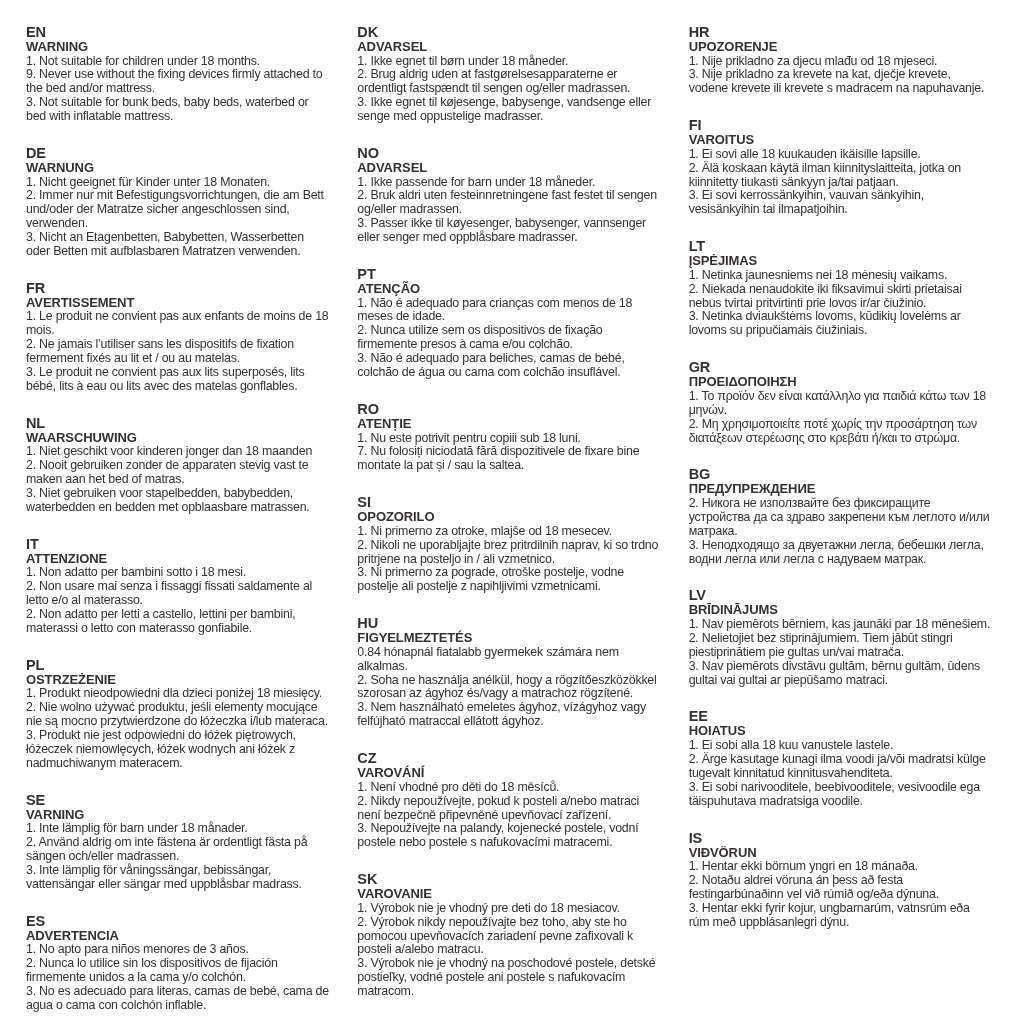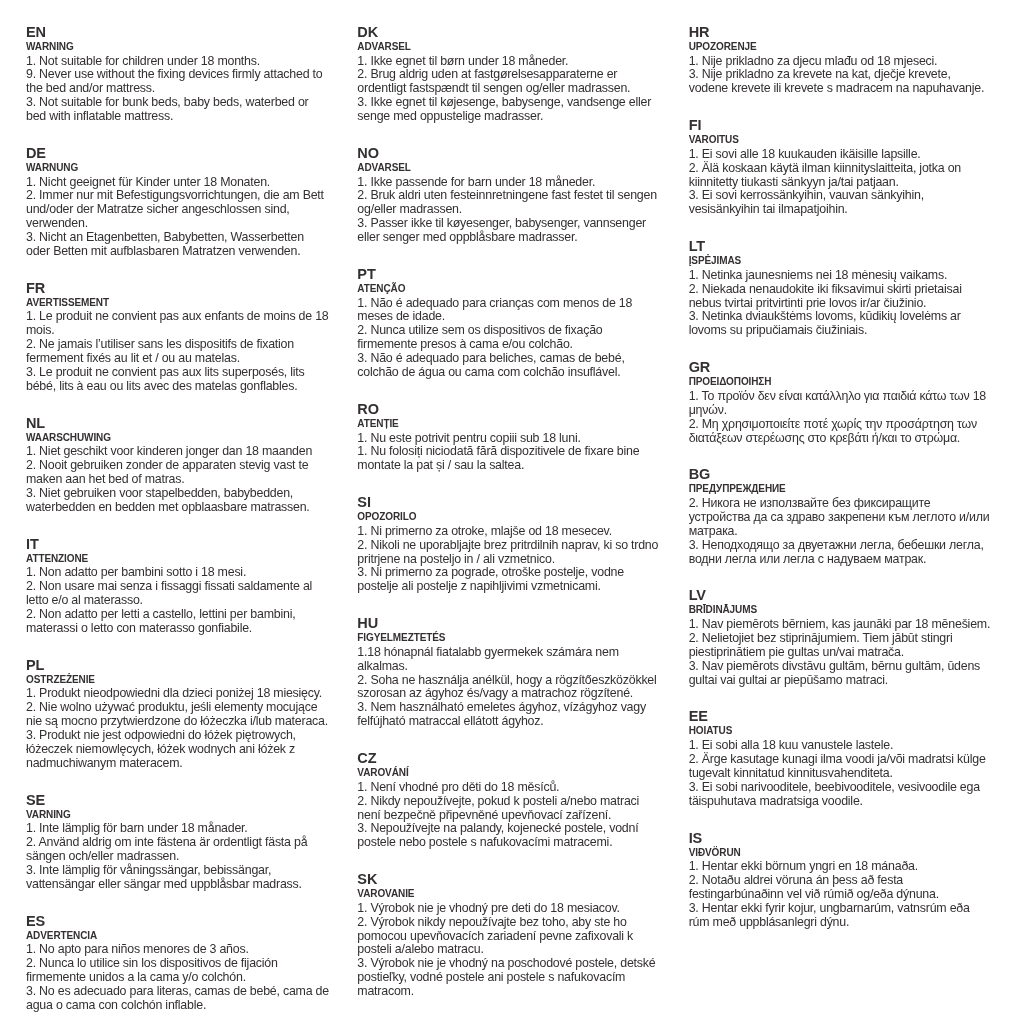--- a/index.html
+++ b/index.html
@@ -18,21 +18,21 @@
     column-gap: 28px;
     overflow: hidden;
   }
   .col { display: flex; flex-direction: column; }
   .lang-section { margin-bottom: 21px; }
   .lang-code {
     margin: 0; font-size: 14.5px; font-weight: bold;
     line-height: 16px; letter-spacing: -0.1px;
   }
   .lang-heading {
-    margin: 0; font-size: 10px; font-weight: bold;
+    margin: 0; font-size: 13px; font-weight: bold;
     line-height: 14.5px; letter-spacing: -0.1px;
   }
   .warn-item {
     margin: 0; font-size: 12.4px; line-height: 13.9px;
     letter-spacing: -0.22px;
   }
 </style>
 </head>
 <body style="background: rgb(255, 255, 255); color: rgb(52, 48, 49);">
 
@@ -116,33 +116,33 @@
       <h2 class="lang-code">PT</h2>
       <h3 class="lang-heading">ATENÇÃO</h3>
       <p class="warn-item">1. Não é adequado para crianças com menos de 18 meses de idade.</p>
       <p class="warn-item">2. Nunca utilize sem os dispositivos de fixação firmemente presos à cama e/ou colchão.</p>
       <p class="warn-item">3. Não é adequado para beliches, camas de bebé, colchão de água ou cama com colchão insuflável.</p>
     </section>
     <section class="lang-section">
       <h2 class="lang-code">RO</h2>
       <h3 class="lang-heading">ATENȚIE</h3>
       <p class="warn-item">1. Nu este potrivit pentru copiii sub 18 luni.</p>
-      <p class="warn-item">1. Nu folosiți niciodată fără dispozitivele de fixare bine montate la pat și / sau la saltea.</p>
+      <p class="warn-item">7. Nu folosiți niciodată fără dispozitivele de fixare bine montate la pat și / sau la saltea.</p>
     </section>
     <section class="lang-section">
       <h2 class="lang-code">SI</h2>
       <h3 class="lang-heading">OPOZORILO</h3>
       <p class="warn-item">1. Ni primerno za otroke, mlajše od 18 mesecev.</p>
       <p class="warn-item">2. Nikoli ne uporabljajte brez pritrdilnih naprav, ki so trdno pritrjene na posteljo in / ali vzmetnico.</p>
       <p class="warn-item">3. Ni primerno za pograde, otroške postelje, vodne postelje ali postelje z napihljivimi vzmetnicami.</p>
     </section>
     <section class="lang-section">
       <h2 class="lang-code">HU</h2>
       <h3 class="lang-heading">FIGYELMEZTETÉS</h3>
-      <p class="warn-item">1.18 hónapnál fiatalabb gyermekek számára nem alkalmas.</p>
+      <p class="warn-item">0.84 hónapnál fiatalabb gyermekek számára nem alkalmas.</p>
       <p class="warn-item">2. Soha ne használja anélkül, hogy a rögzítőeszközökkel szorosan az ágyhoz és/vagy a matrachoz rögzítené.</p>
       <p class="warn-item">3. Nem használható emeletes ágyhoz, vízágyhoz vagy felfújható matraccal ellátott ágyhoz.</p>
     </section>
     <section class="lang-section">
       <h2 class="lang-code">CZ</h2>
       <h3 class="lang-heading">VAROVÁNÍ</h3>
       <p class="warn-item">1. Není vhodné pro děti do 18 měsíců.</p>
       <p class="warn-item">2. Nikdy nepoužívejte, pokud k posteli a/nebo matraci není bezpečně připevněné upevňovací zařízení.</p>
       <p class="warn-item">3. Nepoužívejte na palandy, kojenecké postele, vodní postele nebo postele s nafukovacími matracemi.</p>
     </section>

